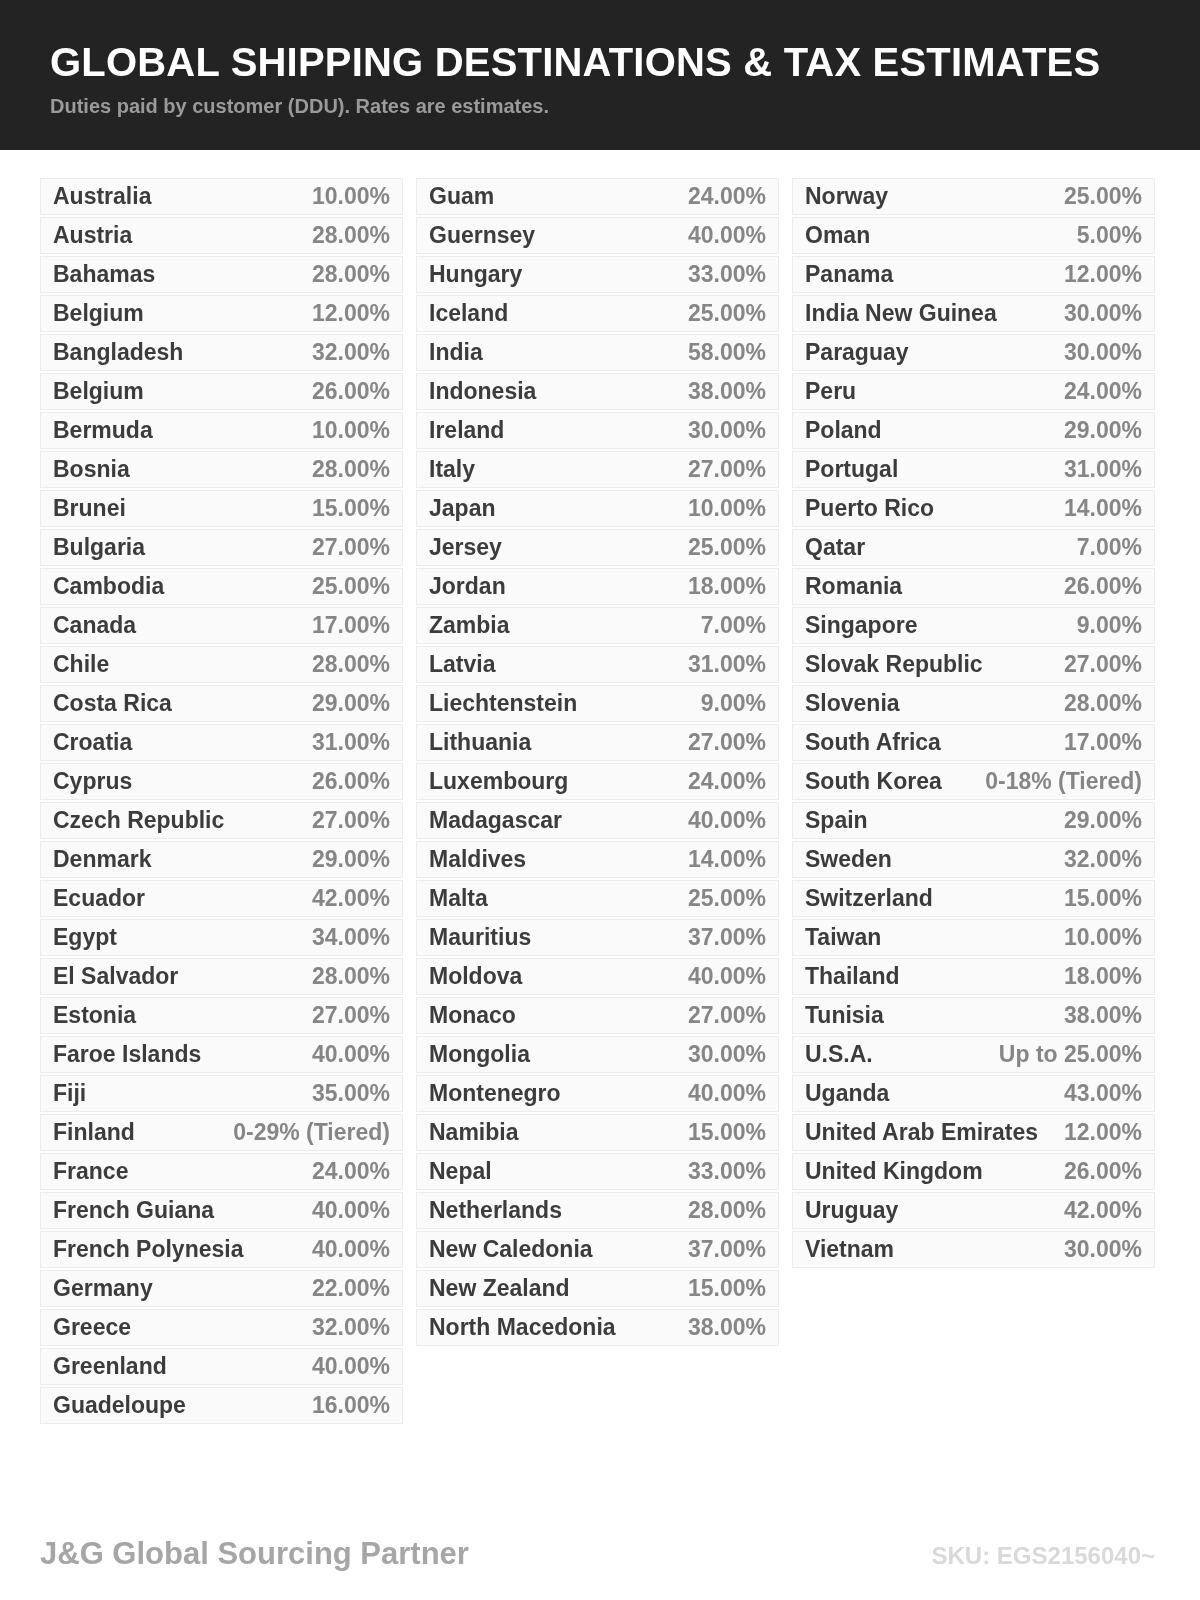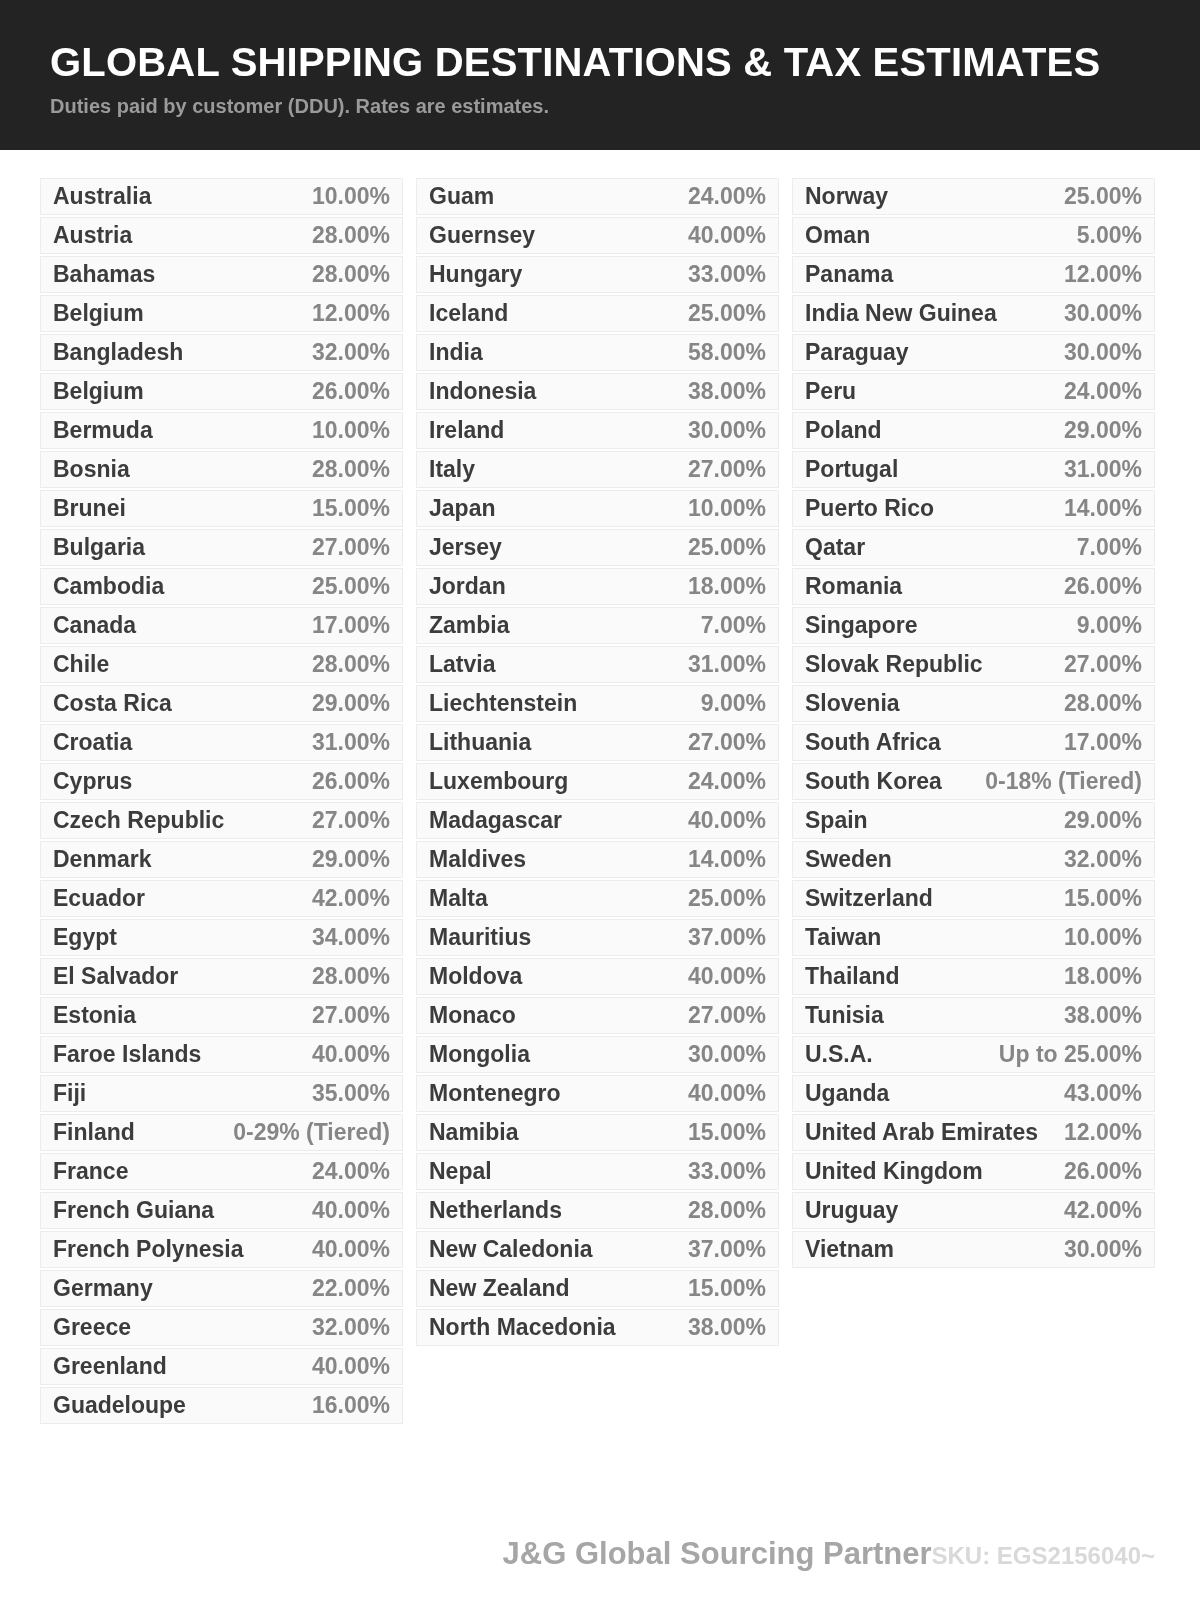--- a/index.html
+++ b/index.html
@@ -57,21 +57,21 @@
     font-weight: bold;
     white-space: nowrap;
     margin-left: 8px;
   }
   .footer {
     position: absolute;
     left: 0; right: 0;
     bottom: 28px;
     padding: 0 45px 0 40px;
     display: flex;
-    justify-content: flex-end;
+    justify-content: space-between;
     align-items: baseline;
   }
   .brand {
     color: #a6a6a6;
     font-size: 31px;
     font-weight: bold;
   }
   .sku {
     color: #d9d9d9;
     font-size: 24px;

